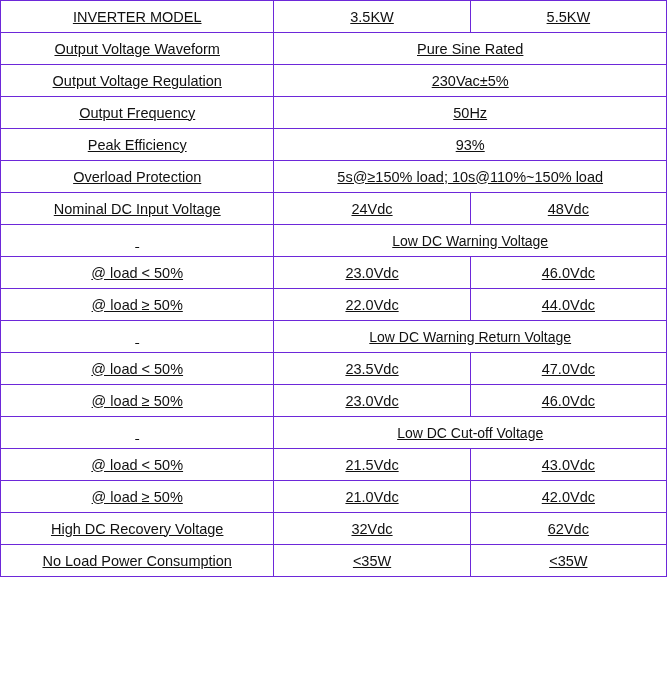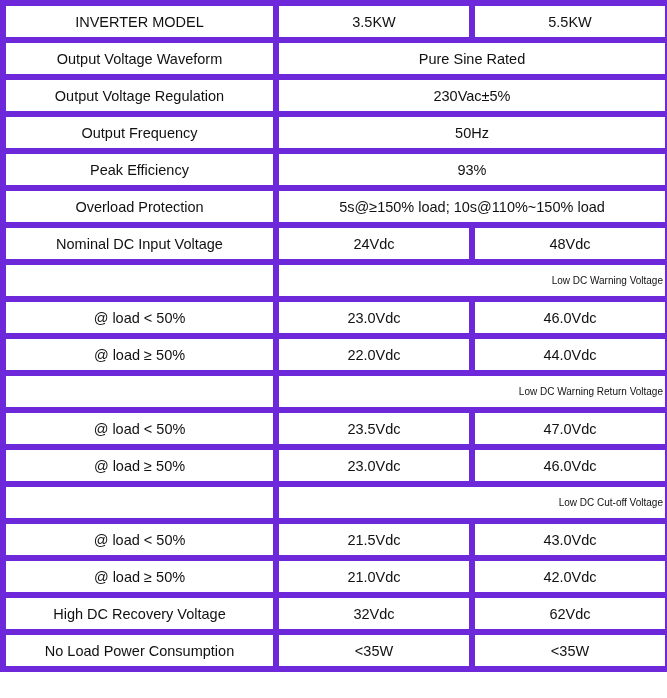--- a/index.html
+++ b/index.html
@@ -13,35 +13,35 @@
     font-family: "Liberation Sans", sans-serif;
     color: #111111;
     overflow: hidden;
   }
   .spec-table {
     width: 667px;
     border-collapse: collapse;
     table-layout: fixed;
   }
   .spec-table td {
-    border: 6px solid #6d28d9;
+    border: 1px solid #6d28d9;
     text-align: center;
     vertical-align: middle;
     font-size: 14.5px;
     height: 31px;
     padding: 0 2px;
     white-space: nowrap;
     overflow: hidden;
+    text-decoration: underline;
   }
   .col-label { width: 273px; }
   .col-a { width: 196px; }
   .col-b { width: 196px; }
   .section-row td {
-    font-size: 10px;
-    text-align: right;
+    font-size: 14px;
   }
   .merged { }
 </style>
 </head>
 <body>
 
 <table class="spec-table">
   <colgroup>
     <col class="col-label">
     <col class="col-a">

